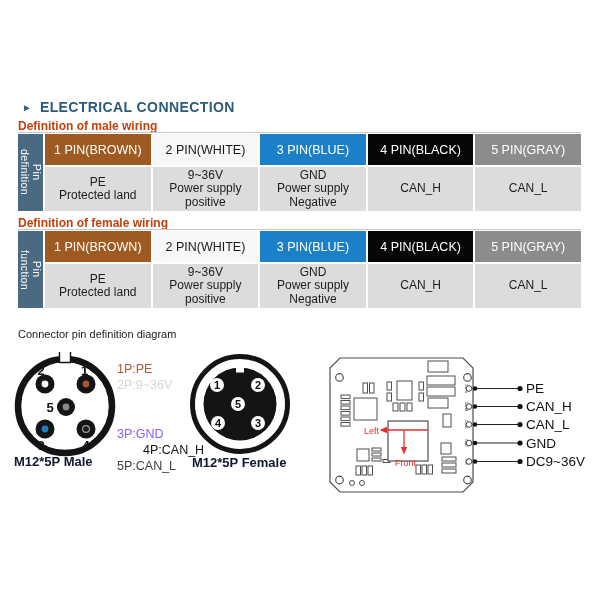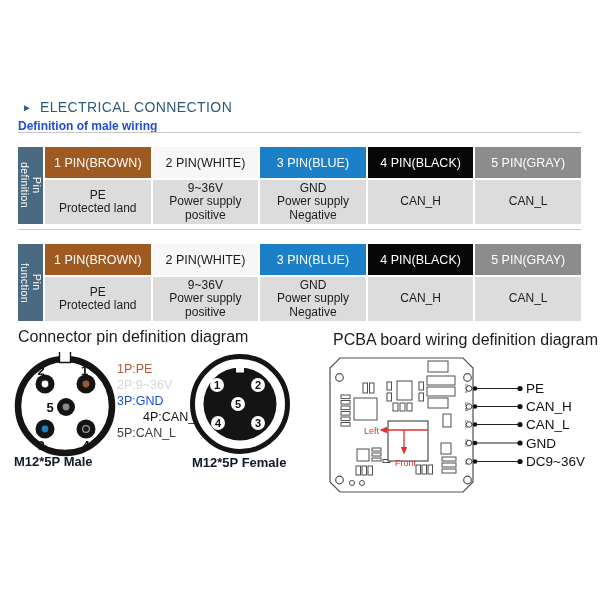--- a/index.html
+++ b/index.html
@@ -6,52 +6,52 @@
   #page {
     position:relative; width:600px; height:600px; background:#ffffff;
     font-family:"Liberation Sans","DejaVu Sans",sans-serif; overflow:hidden;
     color:#1a1a1a;
   }
   .abs { position:absolute; }
 
   
   #main-title-row { left:22px; top:99px; display:flex; align-items:center; gap:8px; }
   #main-title-bullet { font-size:10px; color:#3c6080; }
-  #main-title { font-size:14px; font-weight:normal; letter-spacing:0.4px; }
-
-  .sub-title { font-size:12px; font-weight:bold; color:#1d4ed8; }
+  #main-title { font-size:14px; font-weight:bold; letter-spacing:0.4px; }
+
+  .sub-title { font-size:12px; font-weight:bold; color:#c2410c; }
   #male-sub-title { left:18px; top:119px; }
   #female-sub-title { left:18px; top:216px; }
 
   
   .wiring-table {
     left:18px; width:563px;
     display:grid; grid-template-columns:25px repeat(5,1fr); gap:2px;
-    border-top:1px solid #c9c9c9; padding-top:14px;
+    border-top:1px solid #c9c9c9; padding-top:1px;
   }
   #male-table { top:132px; }
   #female-table { top:229px; }
   .vlabel {
     grid-row:1 / span 2; color:#ffffff;
     writing-mode:vertical-rl; white-space:pre-line; text-align:center;
     display:flex; align-items:center; justify-content:center;
     font-size:10.5px; line-height:12px; letter-spacing:0.4px;
   }
   .hcell {
     height:31px; display:flex; align-items:center; justify-content:center;
     font-size:12.5px; white-space:nowrap;
   }
   .dcell {
     height:44px; background:#dcdcdc; color:#1c1c1c;
     display:flex; align-items:center; justify-content:center; text-align:center;
     white-space:pre-line; font-size:12px; line-height:13.5px;
   }
 
   
-  .diagram-title { font-size:16px; color:#1c1c1c; }
+  .diagram-title { font-size:11px; color:#1c1c1c; }
   #connector-title { left:18px; top:328px; }
   #pcba-title { left:333px; top:331px; }
 
   
   .connector-caption { font-size:13px; font-weight:bold; color:#0f172a; }
   #male-caption { left:14px; top:454px; }
   #female-caption { left:192px; top:455px; }
 
   
   #pin-legend { left:117px; top:362px; }
@@ -84,20 +84,21 @@
     <div class="dcell">9~36V
 Power supply
 positive</div>
     <div class="dcell">GND
 Power supply
 Negative</div>
     <div class="dcell">CAN_H</div>
     <div class="dcell">CAN_L</div>
   </div>
 
+  <div class="abs sub-title" id="female-sub-title">Definition of female wiring</div>
 
   <div class="abs wiring-table" id="female-table">
     <div class="vlabel" style="background: rgb(74, 106, 130);">Pin
 function</div>
     <div class="hcell" style="background: rgb(158, 90, 32); color: rgb(255, 255, 255);">1 PIN(BROWN)</div>
     <div class="hcell" style="background: rgb(247, 247, 247); color: rgb(26, 26, 26);">2 PIN(WHITE)</div>
     <div class="hcell" style="background: rgb(27, 128, 200); color: rgb(255, 255, 255);">3 PIN(BLUE)</div>
     <div class="hcell" style="background: rgb(7, 7, 7); color: rgb(255, 255, 255);">4 PIN(BLACK)</div>
     <div class="hcell" style="background: rgb(140, 140, 140); color: rgb(255, 255, 255);">5 PIN(GRAY)</div>
     <div class="dcell">PE
@@ -106,21 +107,20 @@
 Power supply
 positive</div>
     <div class="dcell">GND
 Power supply
 Negative</div>
     <div class="dcell">CAN_H</div>
     <div class="dcell">CAN_L</div>
   </div>
 
   <div class="abs diagram-title" id="connector-title">Connector pin definition diagram</div>
-  <div class="abs diagram-title" id="pcba-title">PCBA board wiring definition diagram</div>
 
   <svg class="abs" style="left:13px; top:352px;" width="106" height="108" viewBox="0 0 106 108">
     <circle cx="52" cy="54" r="47" fill="#ffffff" stroke="#141414" stroke-width="6.5"></circle>
     <path d="M46.5,0 V10.5 H57.5 V0" fill="#ffffff" stroke="#141414" stroke-width="1.4"></path>
 
     <circle cx="32" cy="32" r="9.5" fill="#141414"></circle>
     <circle cx="32" cy="32" r="3.4" fill="#ffffff"></circle>
 
     <circle cx="73" cy="32" r="9.5" fill="#141414"></circle>
     <circle cx="73" cy="32" r="3.4" fill="#9c5a2e"></circle>
@@ -136,21 +136,21 @@
     <text x="28" y="23" font-size="13" font-weight="bold" fill="#111" text-anchor="middle">2</text>
     <text x="71.5" y="23" font-size="13" font-weight="bold" fill="#111" text-anchor="middle">1</text>
     <text x="37" y="59.5" font-size="13" font-weight="bold" fill="#111" text-anchor="middle">5</text>
     <text x="28" y="97.5" font-size="13" font-weight="bold" fill="#111" text-anchor="middle">3</text>
     <text x="73" y="97.5" font-size="13" font-weight="bold" fill="#111" text-anchor="middle">4</text>
   </svg>
 
   <div class="abs" id="pin-legend">
     <div class="legend-item" style="color: rgb(176, 90, 60);">1P:PE</div>
     <div class="legend-item" style="color: rgb(214, 214, 214);">2P:9~36V</div>
-    <div class="legend-item" style="color: #1d4ed8;">3P:GND</div>
+    <div class="legend-item" style="color: #8b5cf6; margin-top: 33px;">3P:GND</div>
     <div class="legend-item" style="color: rgb(20, 20, 20); margin-left: 26px;">4P:CAN_H</div>
     <div class="legend-item" style="color: #404040;">5P:CAN_L</div>
   </div>
 
   <svg class="abs" style="left:188px; top:350px;" width="104" height="110" viewBox="0 0 104 110">
     <circle cx="52" cy="54" r="47.5" fill="#ffffff" stroke="#141414" stroke-width="5"></circle>
     <circle cx="52" cy="54" r="36.5" fill="#141414"></circle>
     <rect x="48" y="12" width="8" height="10.5" fill="#ffffff"></rect>
     <circle cx="29" cy="35" r="7" fill="#ffffff"></circle>
     <circle cx="70" cy="35" r="7" fill="#ffffff"></circle>

